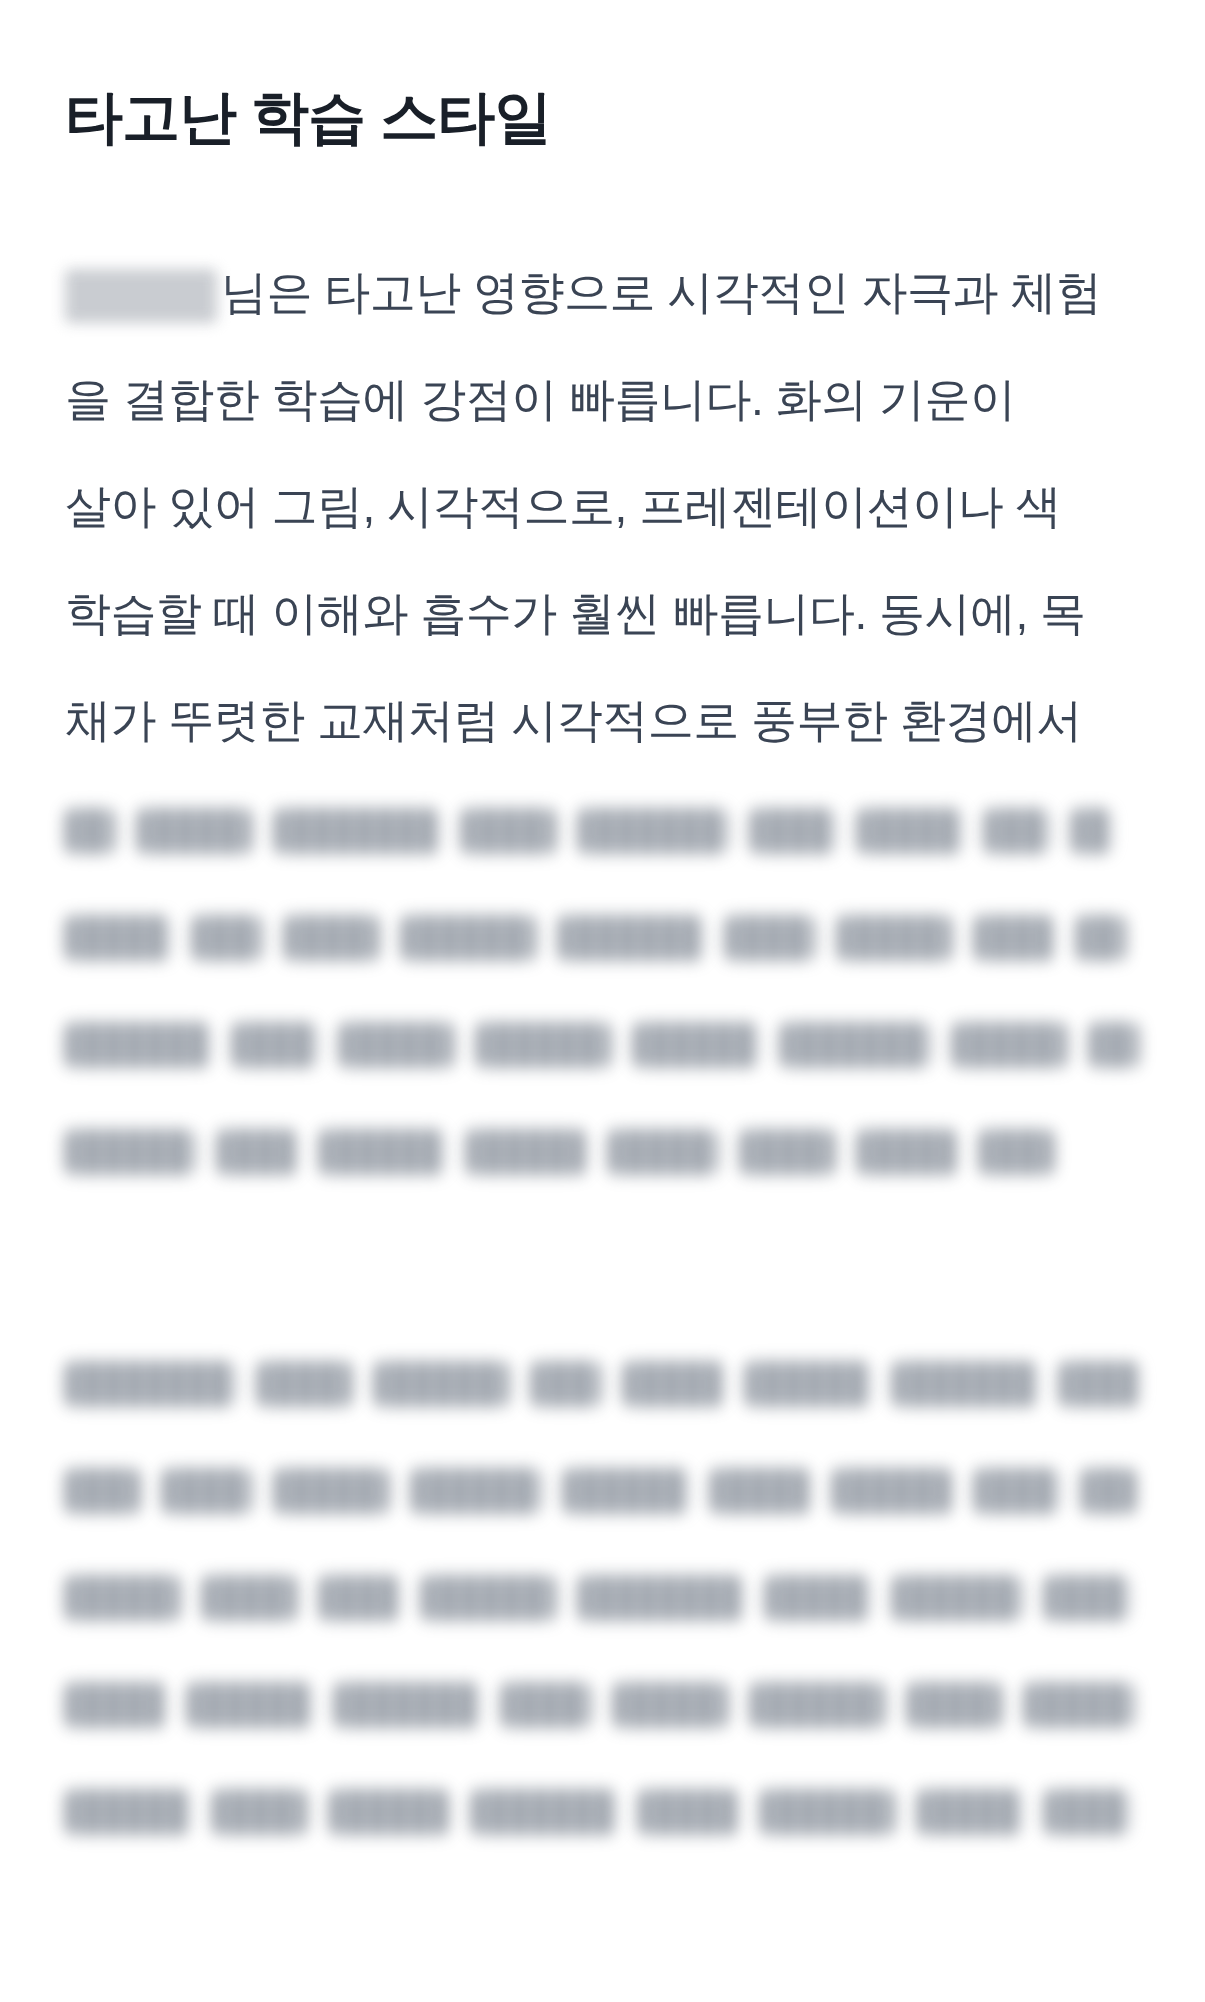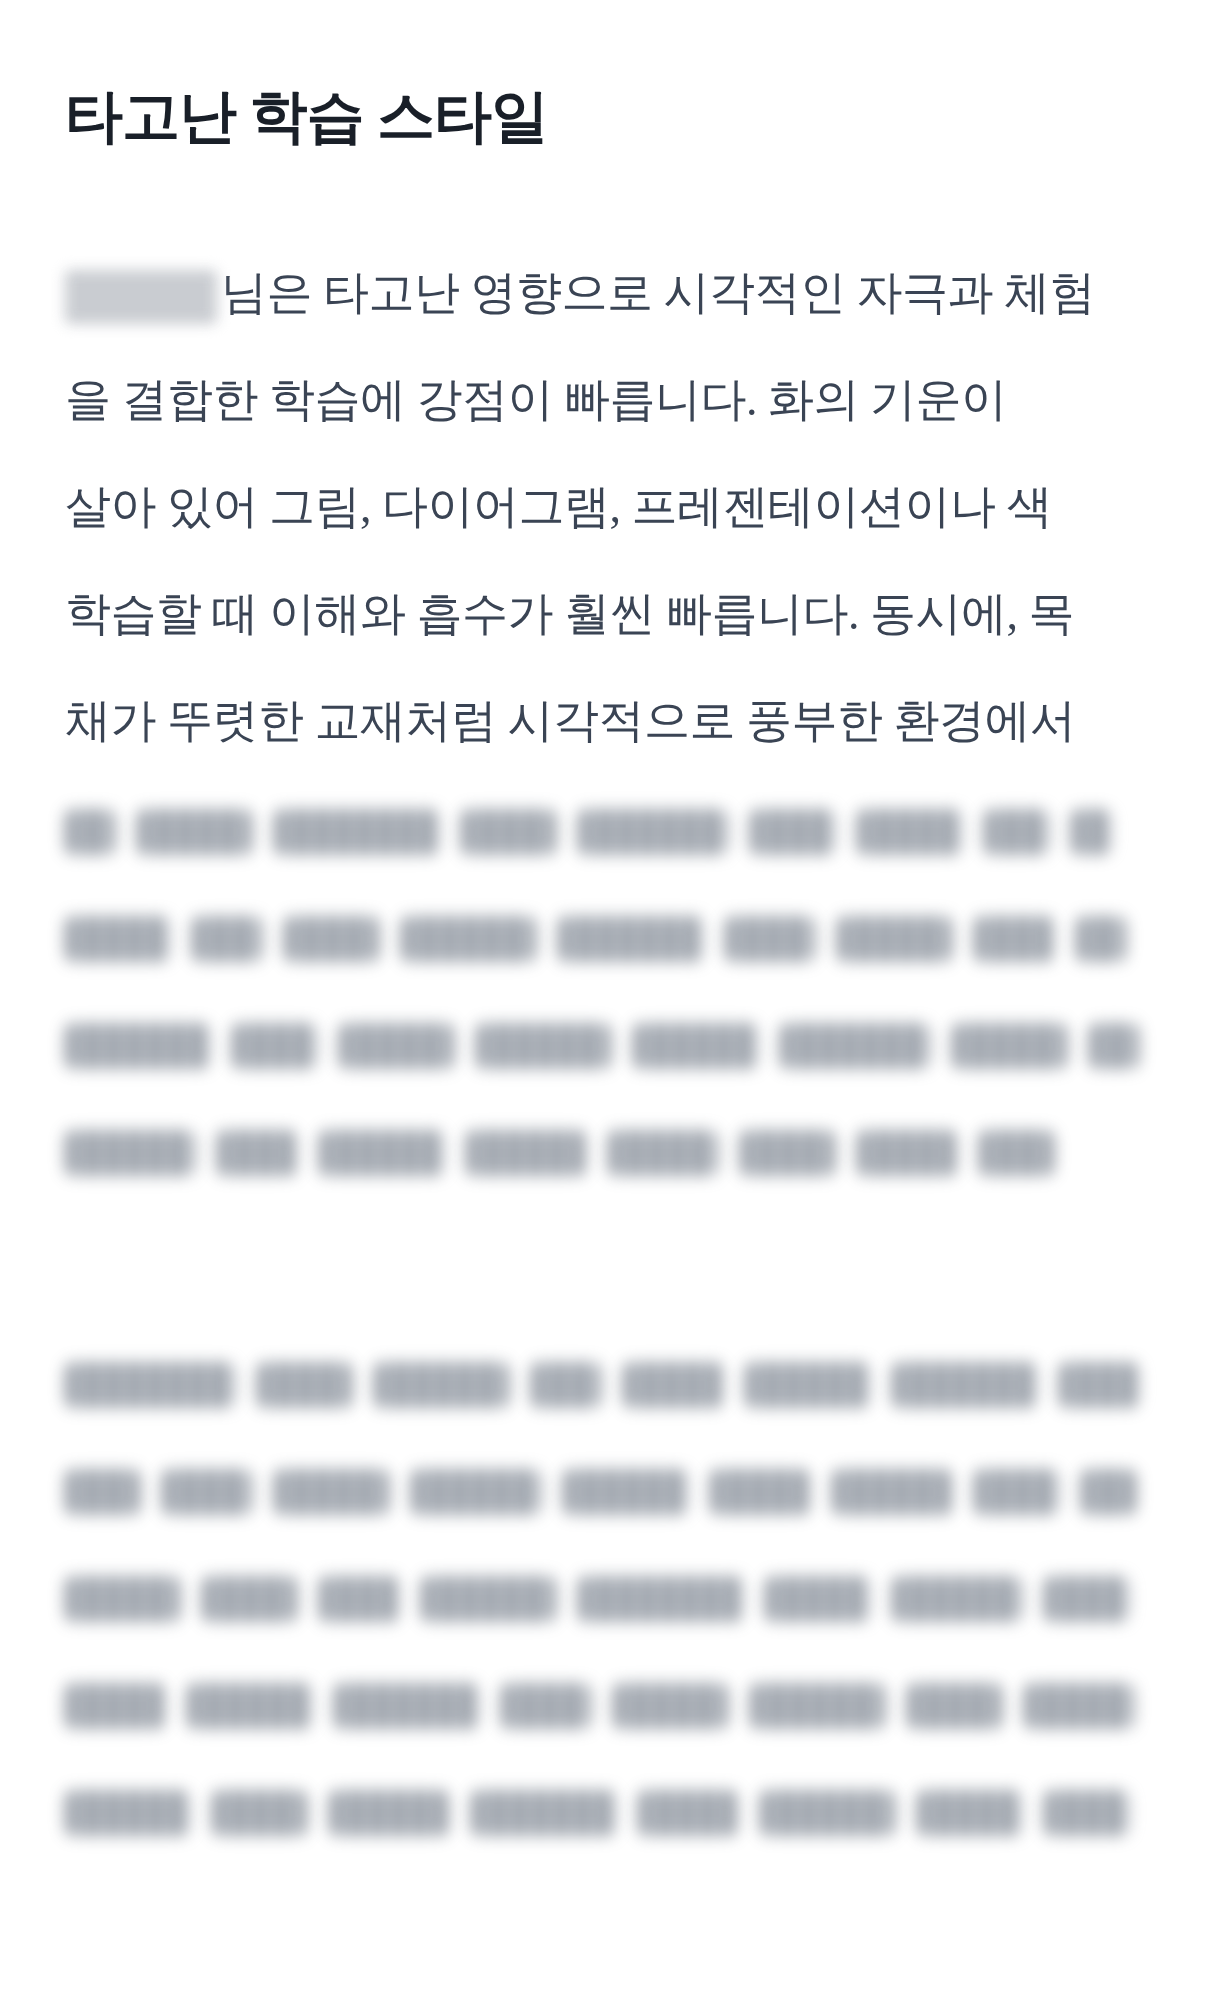--- a/index.html
+++ b/index.html
@@ -2,21 +2,21 @@
 <html><head>
 <meta charset="utf-8">
 <style>
   html, body { margin: 0; padding: 0; background: #ffffff; }
   .page {
     position: relative;
     width: 1205px;
     height: 2002px;
     background: var(--page-bg, #ffffff);
     overflow: hidden;
-    font-family: Liberation Serif, serif;
+    font-family: Liberation Sans, sans-serif;
     box-sizing: border-box;
     padding: 0 60px 0 65px;
   }
   .page-title {
     margin: 75px 0 0 0;
     font-size: 58px;
     line-height: 84px;
     font-weight: 700;
     letter-spacing: -1px;
     color: var(--title-color, #191f28);
@@ -67,21 +67,21 @@
   <h1 class="page-title">타고난 학습 스타일</h1>
 
   <div class="para para-1">
     <div class="line">
       <span class="name-redact"></span><span>님은 타고난 영향으로 시각적인 자극과 체험</span>
     </div>
     <div class="line">
       <span>을 결합한 학습에 강점이 빠릅니다. 화의 기운이</span>
     </div>
     <div class="line">
-      <span>살아 있어 그림, 다이어그램, 프레젠테이션이나 색</span>
+      <span>살아 있어 그림, 시각적으로, 프레젠테이션이나 색</span>
     </div>
     <div class="line">
       <span>학습할 때 이해와 흡수가 훨씬 빠릅니다. 동시에, 목</span>
     </div>
     <div class="line">
       <span>채가 뚜렷한 교재처럼 시각적으로 풍부한 환경에서</span>
     </div>
     <div class="line"><span class="w" style="width: 50px;"></span><span class="w" style="width: 115px;"></span><span class="w" style="width: 165px;"></span><span class="w" style="width: 95px;"></span><span class="w" style="width: 150px;"></span><span class="w" style="width: 85px;"></span><span class="w" style="width: 105px;"></span><span class="w" style="width: 65px;"></span><span class="w" style="width: 40px;"></span></div>
     <div class="line"><span class="w" style="width: 105px;"></span><span class="w" style="width: 70px;"></span><span class="w" style="width: 95px;"></span><span class="w" style="width: 135px;"></span><span class="w" style="width: 145px;"></span><span class="w" style="width: 90px;"></span><span class="w" style="width: 115px;"></span><span class="w" style="width: 80px;"></span><span class="w" style="width: 50px;"></span></div>
     <div class="line"><span class="w" style="width: 145px;"></span><span class="w" style="width: 85px;"></span><span class="w" style="width: 115px;"></span><span class="w" style="width: 135px;"></span><span class="w" style="width: 125px;"></span><span class="w" style="width: 150px;"></span><span class="w" style="width: 115px;"></span><span class="w" style="width: 50px;"></span></div>

